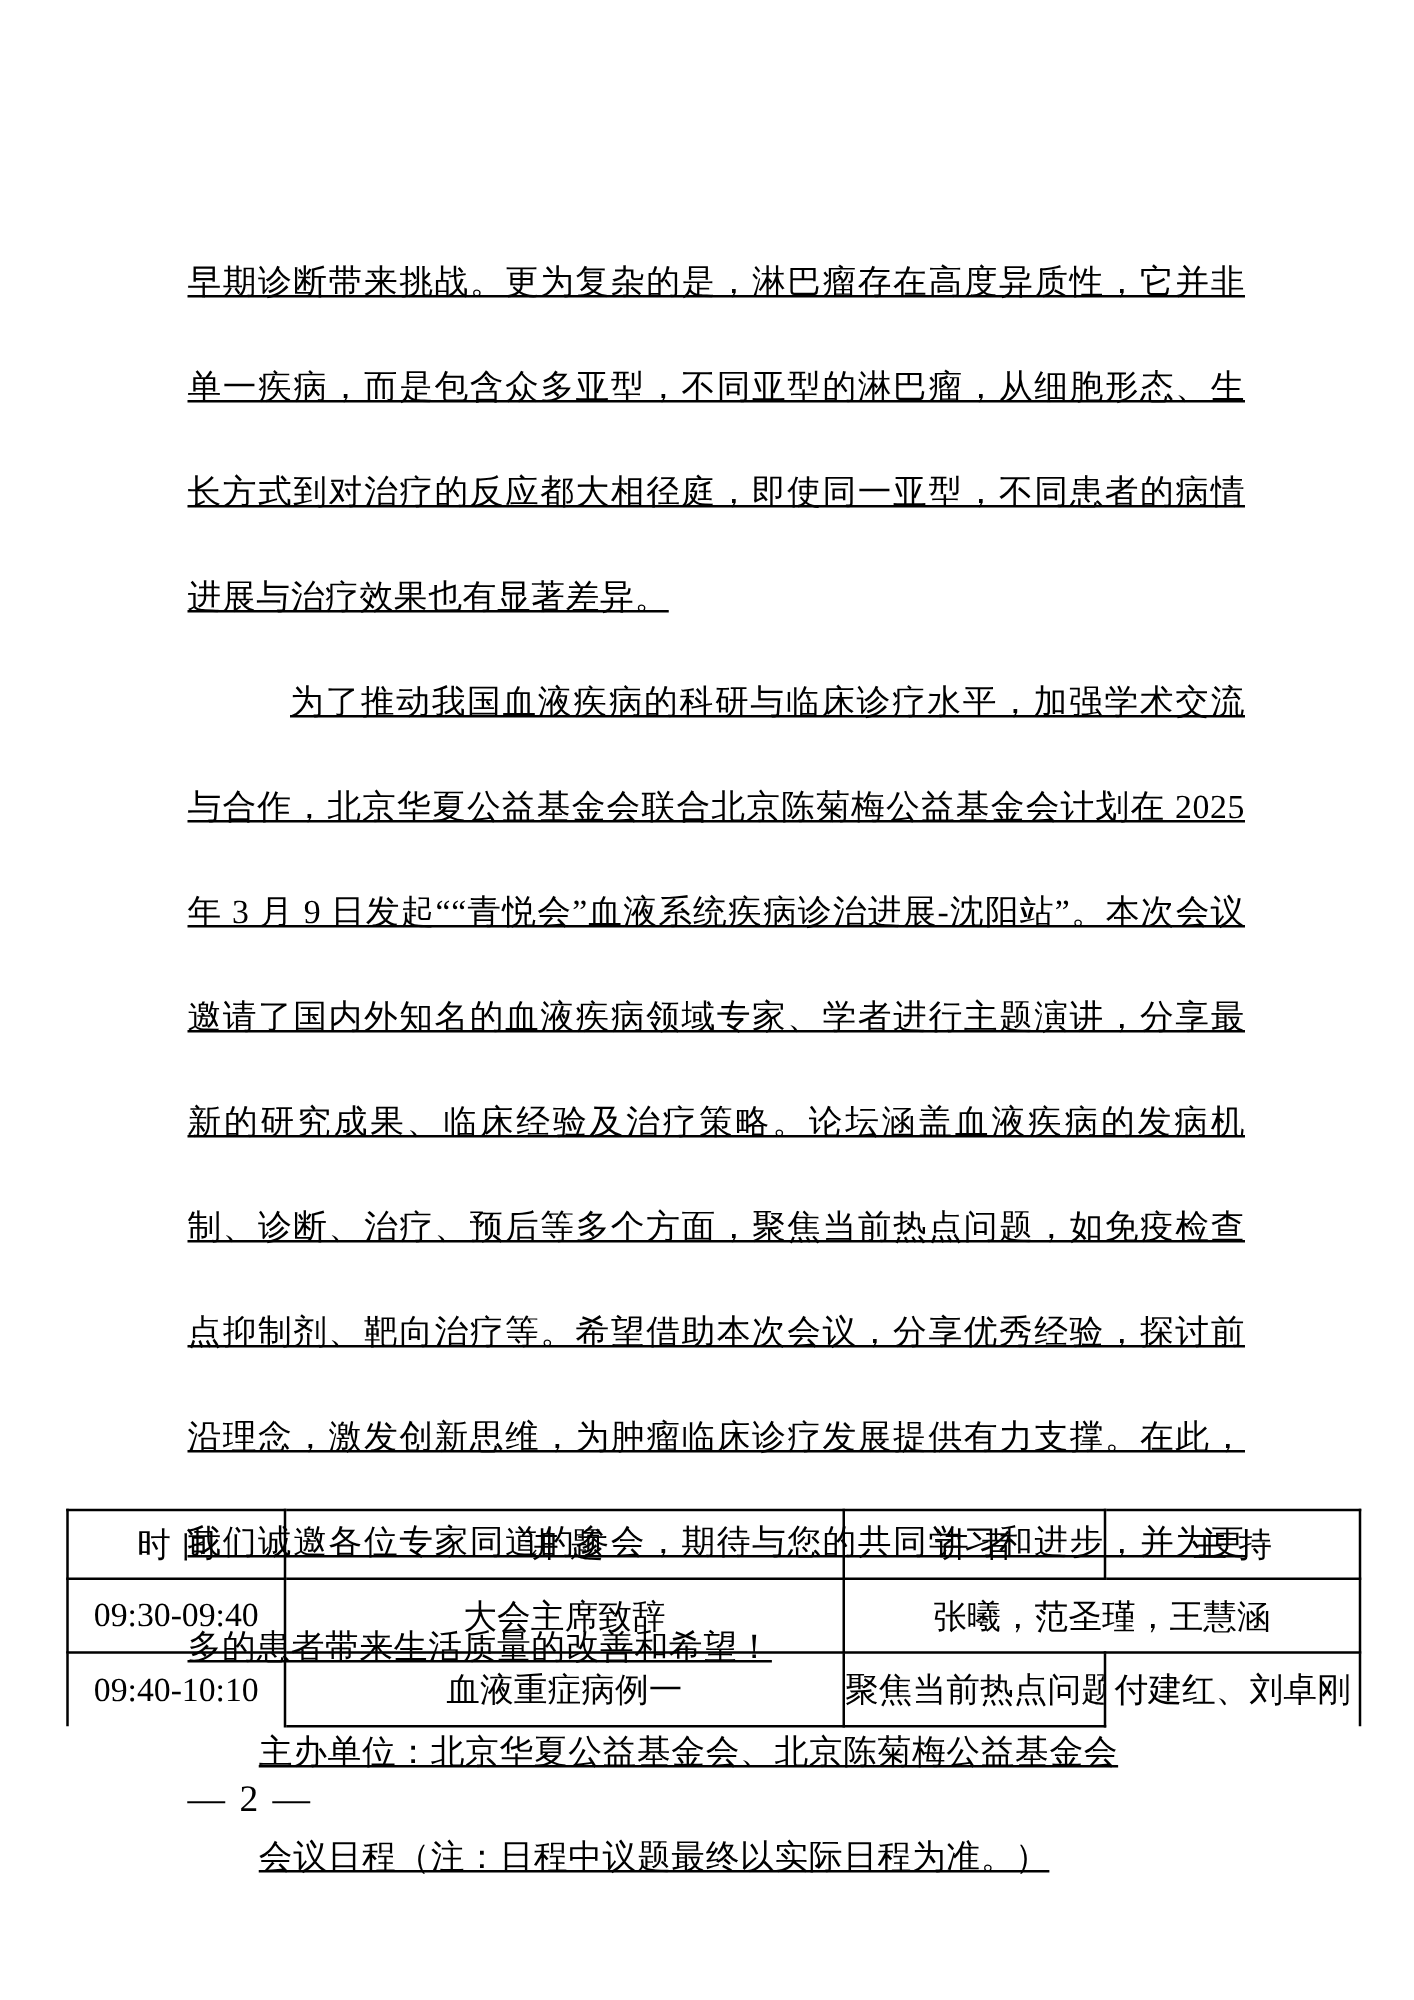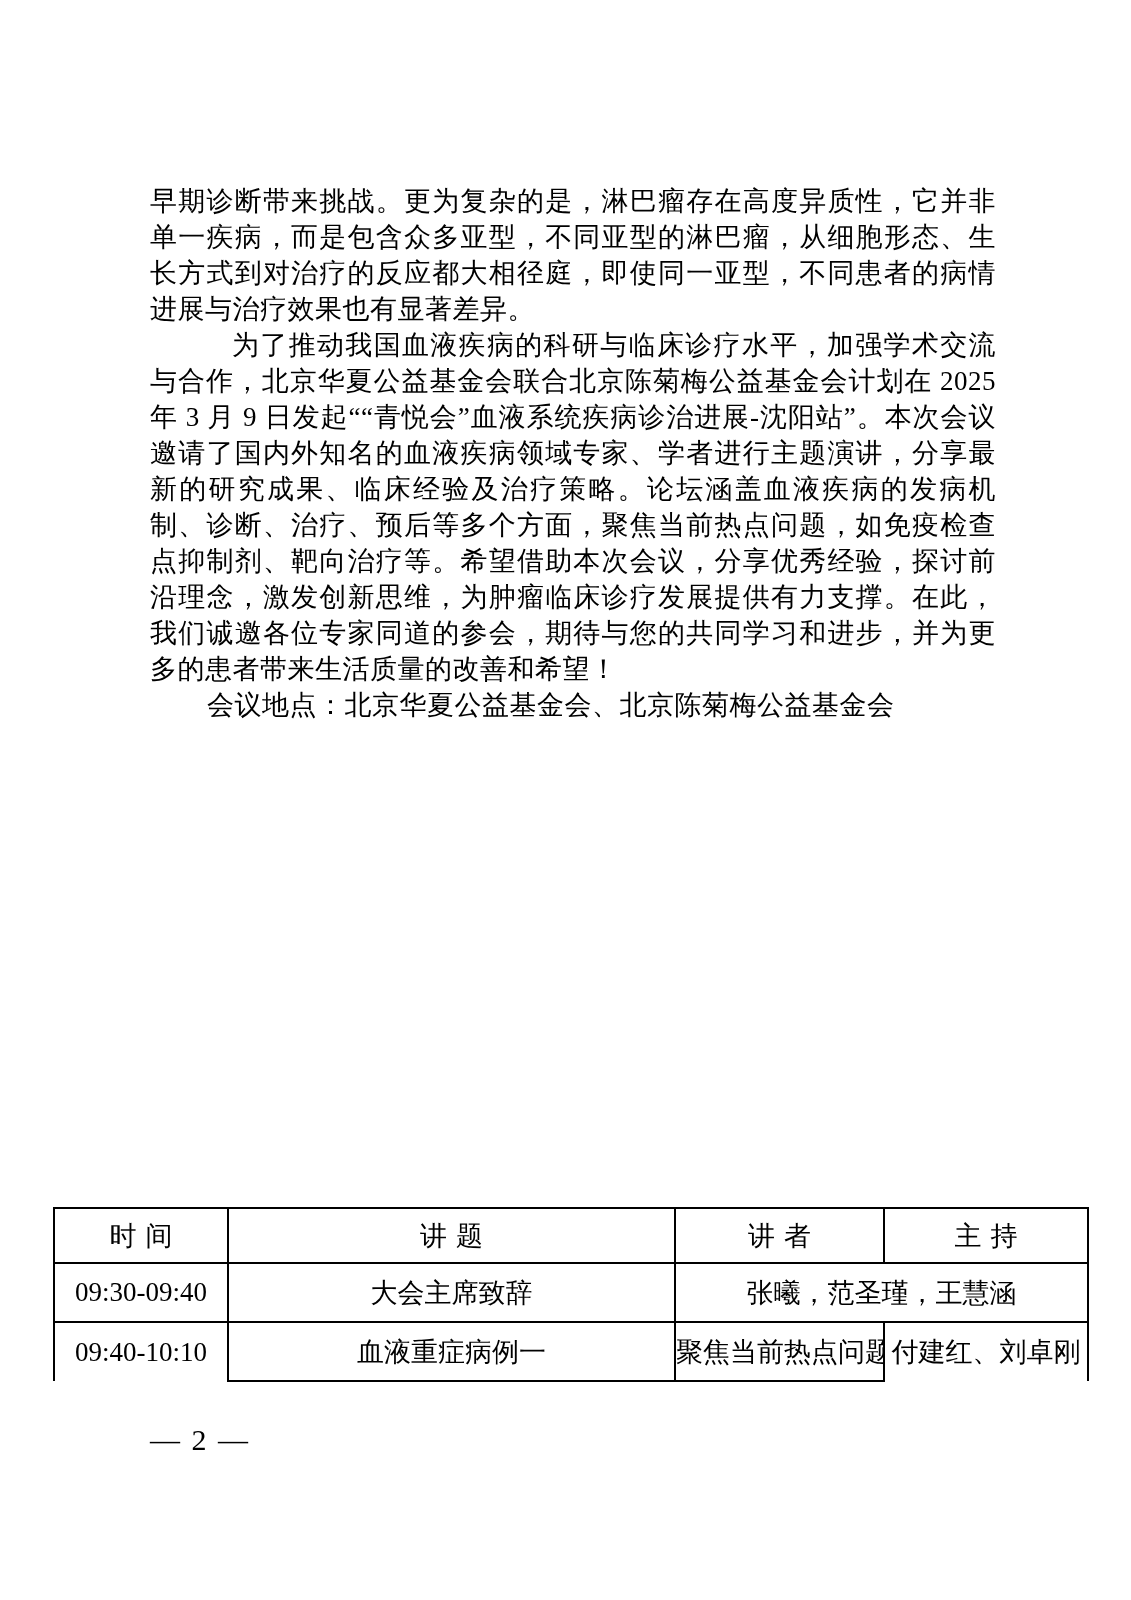--- a/index.html
+++ b/index.html
@@ -11,24 +11,25 @@
     color: #000000;
     font-family: "Liberation Serif", "DejaVu Serif", serif;
     overflow: hidden;
   }
   .body-text {
     position: absolute;
     left: 150px;
     top: 183px;
     width: 846px;
     font-size: 27px;
-    line-height: 36px;
+    line-height: 84px;
     text-align: justify;
     text-justify: inter-ideograph;
     letter-spacing: 0.5px;
+    text-decoration: underline;
   }
   .para { margin: 0; }
   .para.indent3 { text-indent: 82px; }
   .para.indent2 { text-indent: 57px; }
   table.schedule {
     position: absolute;
     left: 53px;
     top: 1207px;
     width: 1034px;
     border-collapse: collapse;
@@ -57,21 +58,22 @@
   }
 </style>
 </head>
 <body>
 
 <div class="page">
 
   <div class="body-text">
     <p class="para">早期诊断带来挑战。更为复杂的是，淋巴瘤存在高度异质性，它并非单一疾病，而是包含众多亚型，不同亚型的淋巴瘤，从细胞形态、生长方式到对治疗的反应都大相径庭，即使同一亚型，不同患者的病情进展与治疗效果也有显著差异。</p>
     <p class="para indent3">为了推动我国血液疾病的科研与临床诊疗水平，加强学术交流与合作，北京华夏公益基金会联合北京陈菊梅公益基金会计划在 2025 年 3 月 9 日发起““青悦会”血液系统疾病诊治进展-沈阳站”。本次会议邀请了国内外知名的血液疾病领域专家、学者进行主题演讲，分享最新的研究成果、临床经验及治疗策略。论坛涵盖血液疾病的发病机制、诊断、治疗、预后等多个方面，聚焦当前热点问题，如免疫检查点抑制剂、靶向治疗等。希望借助本次会议，分享优秀经验，探讨前沿理念，激发创新思维，为肿瘤临床诊疗发展提供有力支撑。在此，我们诚邀各位专家同道的参会，期待与您的共同学习和进步，并为更多的患者带来生活质量的改善和希望！</p>
-    <p class="para indent2">会议地点：北京华夏公益基金会、北京陈菊梅公益基金会</p>
+    <p class="para indent2">主办单位：北京华夏公益基金会、北京陈菊梅公益基金会</p>
+    <p class="para indent2">会议日程（注：日程中议题最终以实际日程为准。）</p>
   </div>
 
   <table class="schedule">
     <colgroup>
       <col style="width:174px">
       <col style="width:447px">
       <col style="width:209px">
       <col style="width:204px">
     </colgroup>
     <thead>

